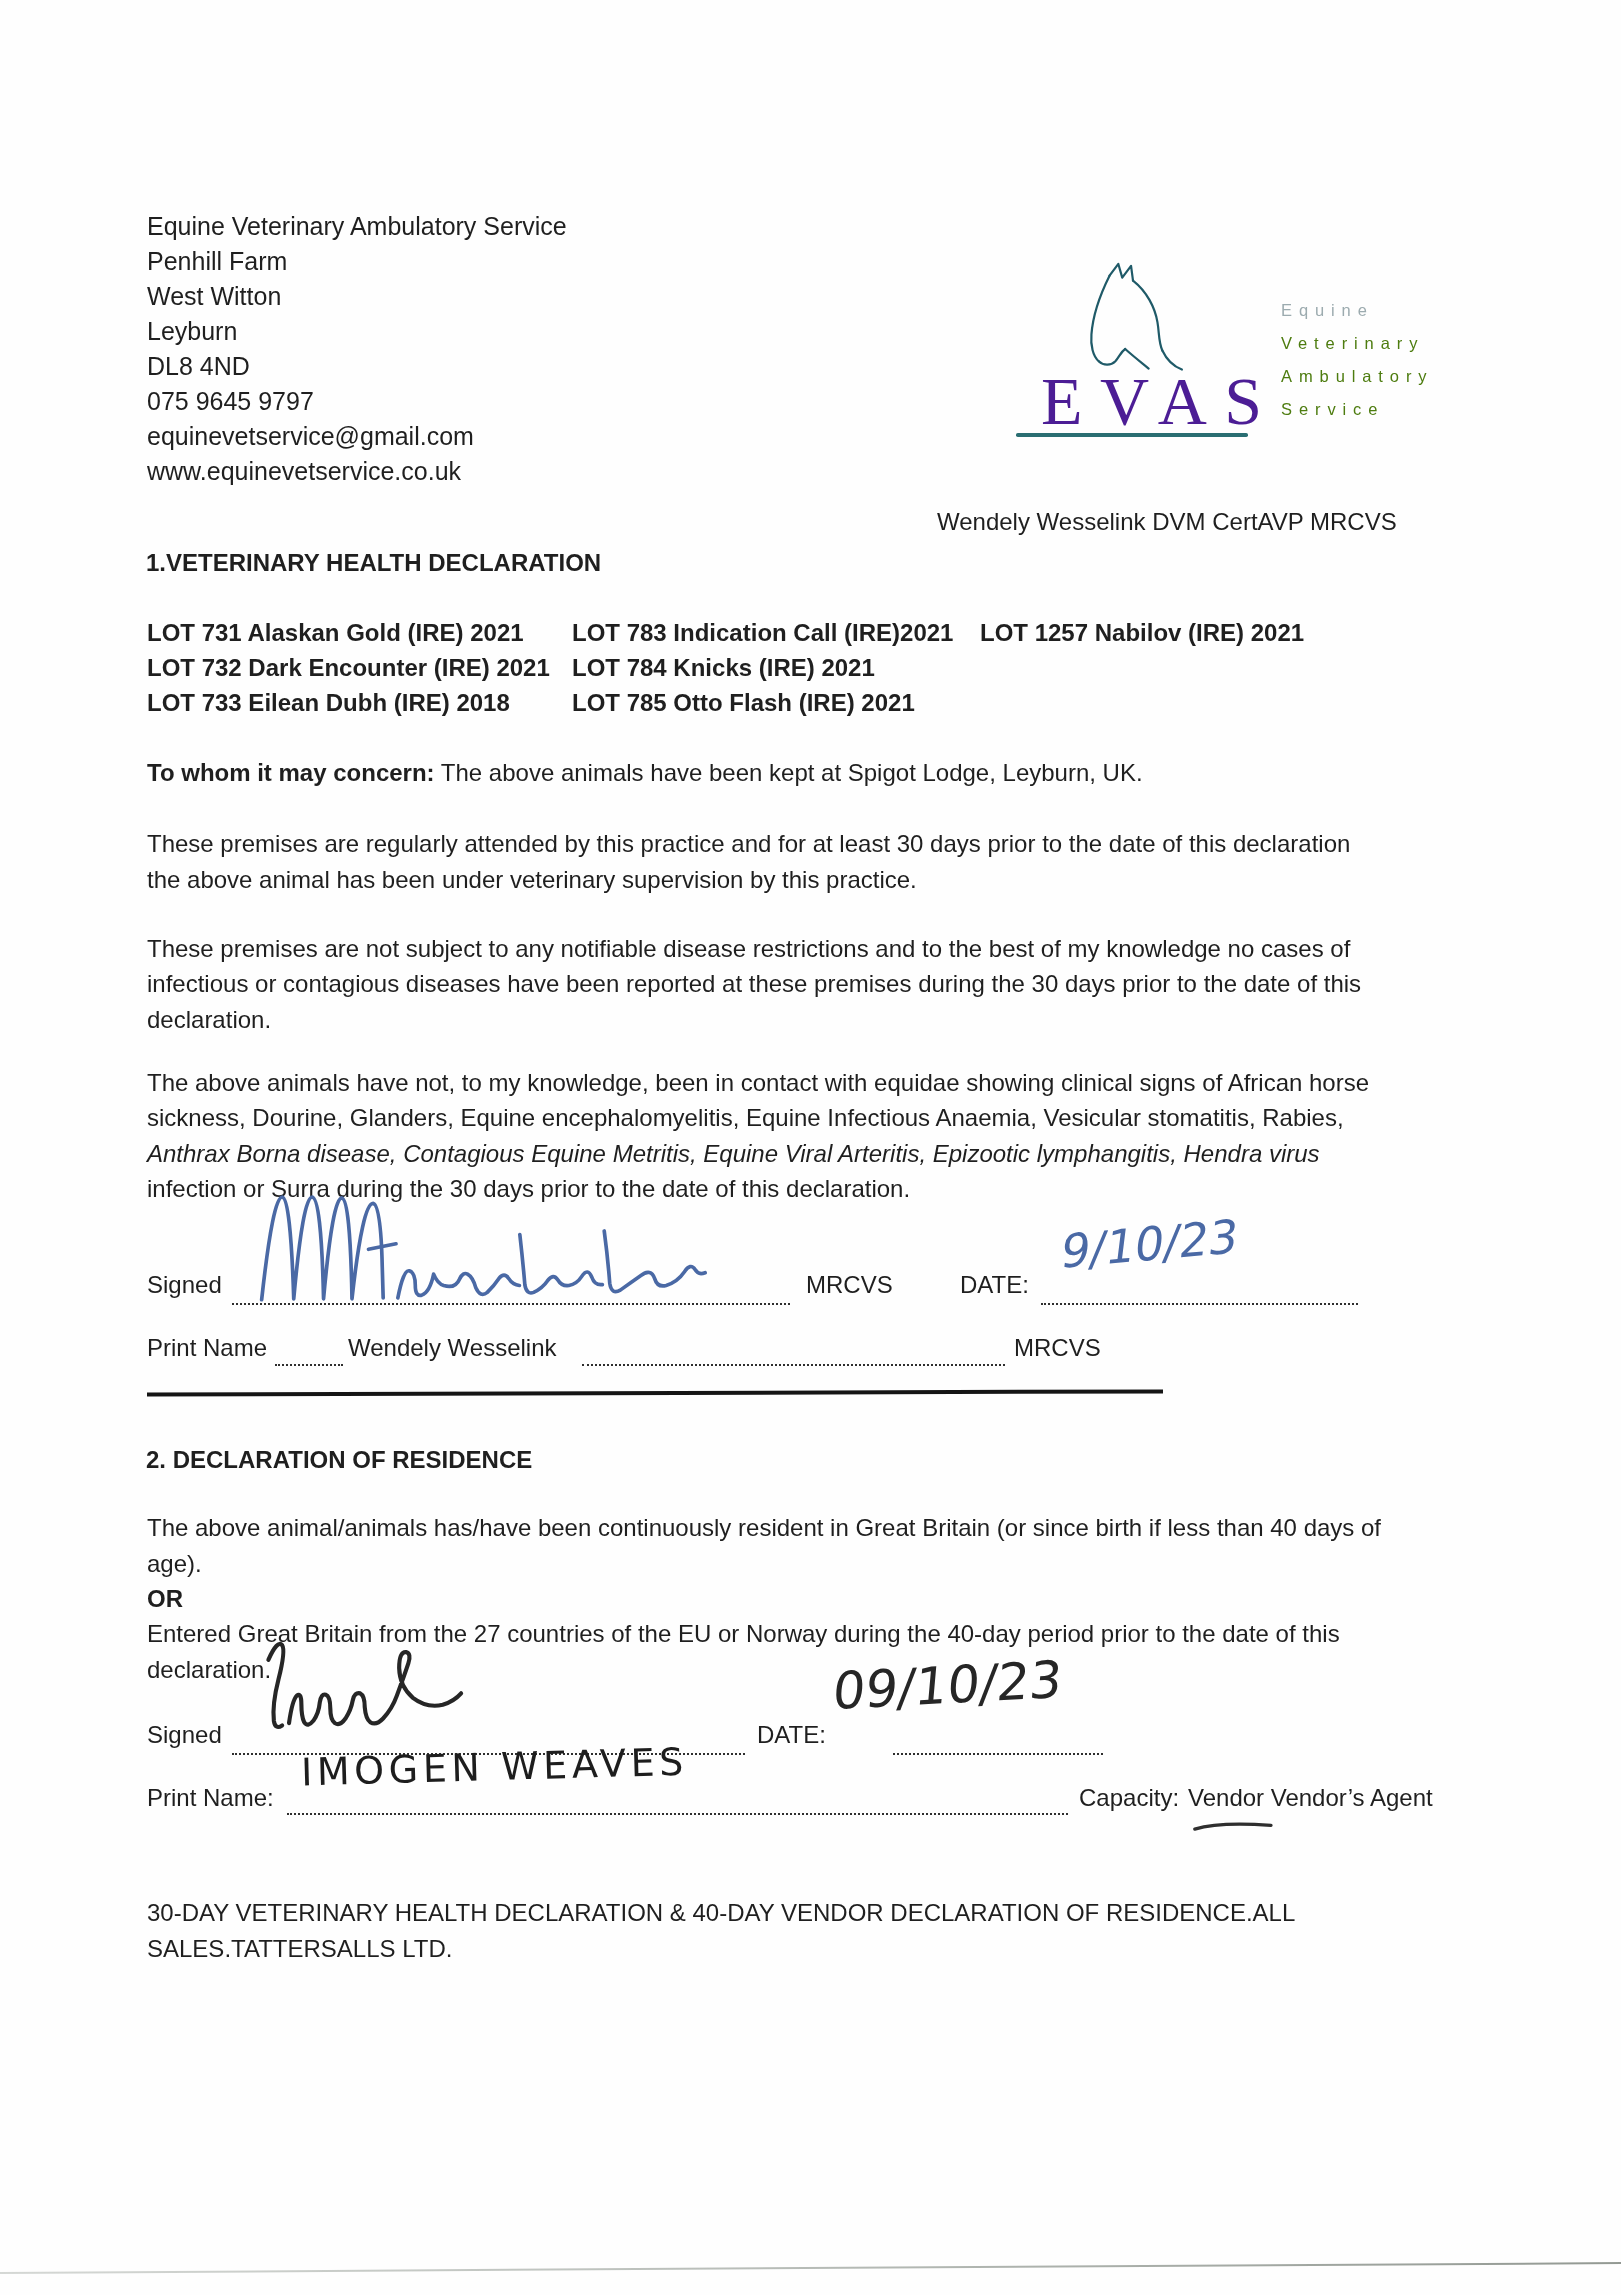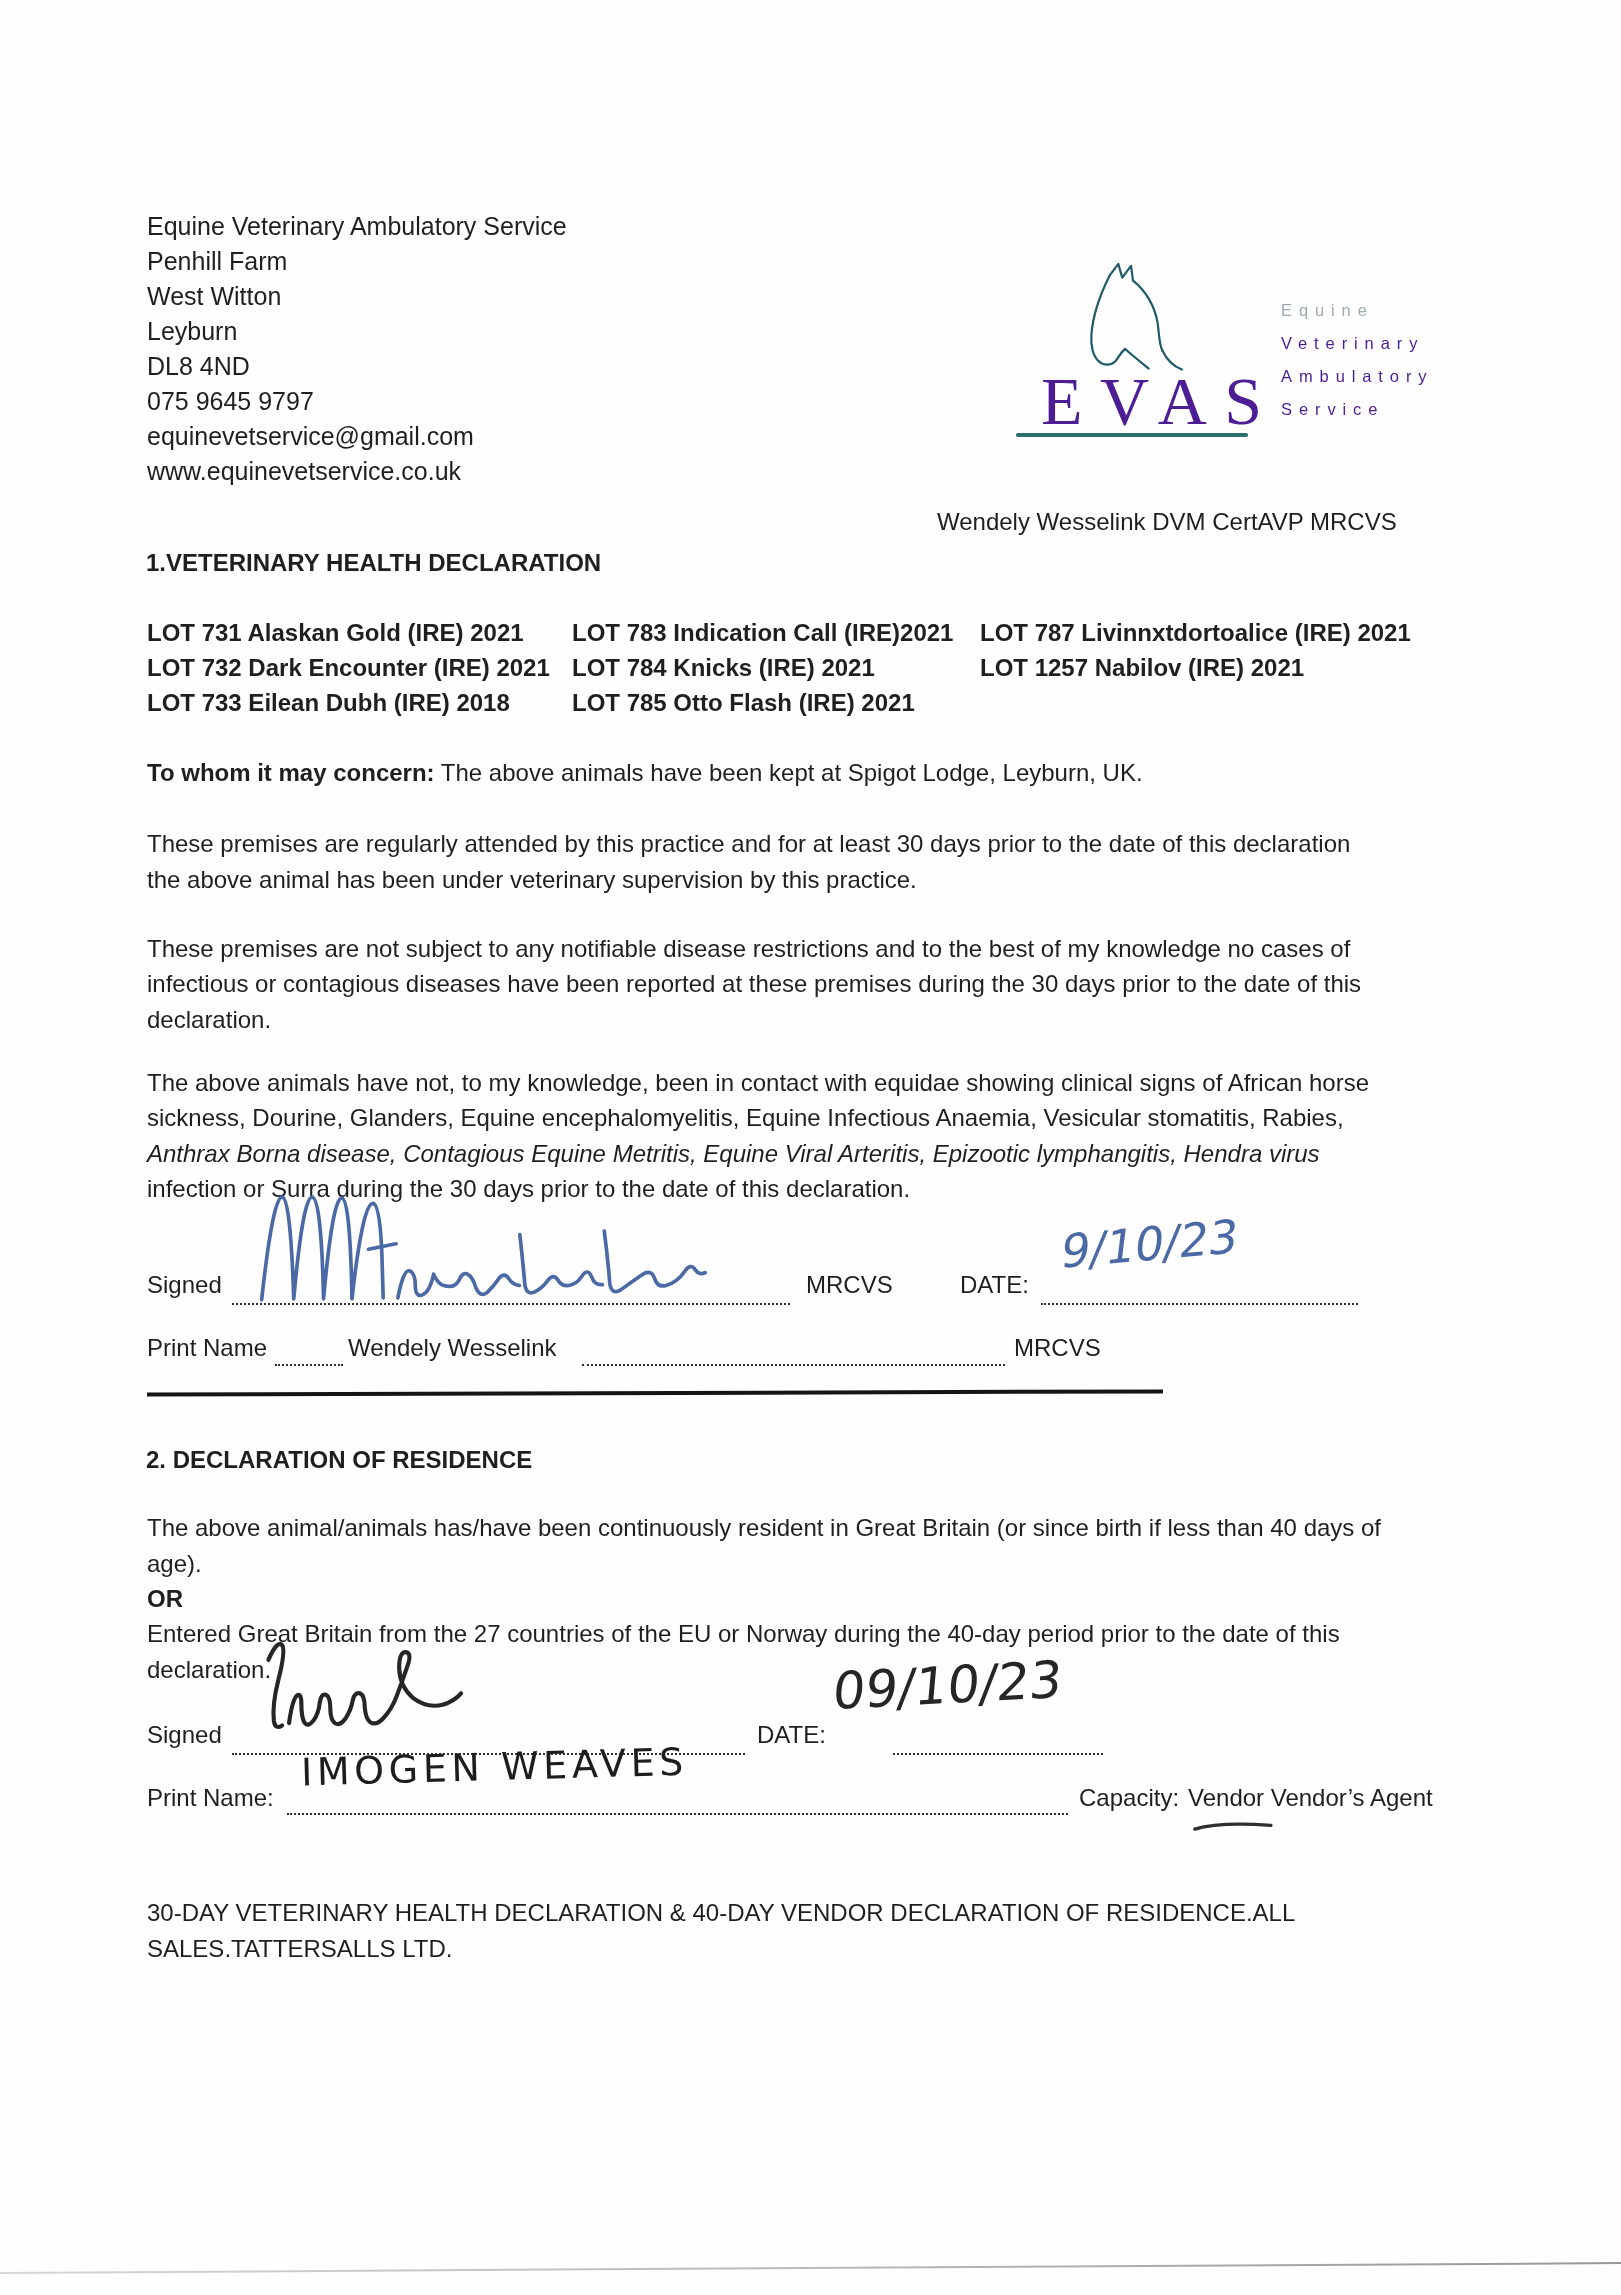--- a/index.html
+++ b/index.html
@@ -9,21 +9,21 @@
   .b{font-weight:bold;}
   .addr div{font-size:25px;line-height:35px;white-space:nowrap;}
   .lotcol div{font-size:24px;line-height:35px;font-weight:bold;white-space:nowrap;}
   .dots{position:absolute;height:0;border-bottom:2.8px dotted #2e2e2e;}
   .hand{position:absolute;white-space:nowrap;font-family:"DejaVu Sans",sans-serif;}
   .hand-blue{color:#4a69a5;transform:rotate(-5deg) skewX(-12deg);font-size:46px;}
   .hand-black-date{color:#262626;transform:rotate(-3deg) skewX(-8deg);font-size:51px;}
   .hand-caps{color:#1d1d1d;transform:rotate(-1.6deg);font-size:38px;letter-spacing:4.6px;}
   .evas{position:absolute;font-family:"Liberation Serif",serif;font-size:68px;
         letter-spacing:17.4px;color:#4c1d95;}
-  .logowords div{font-size:16.5px;line-height:33px;letter-spacing:6.9px;color:#4c1d95;white-space:nowrap;}
+  .logowords div{font-size:16.5px;line-height:33px;letter-spacing:6.9px;color:#4d7c0f;white-space:nowrap;}
   .rule{position:absolute;}
   svg{position:absolute;overflow:visible;}
 </style>
 </head>
 <body>
 
 <div class="t addr" style="left:147px;top:209px;">
   <div>Equine Veterinary Ambulatory Service</div>
   <div>Penhill Farm</div>
   <div>West Witton</div>
@@ -59,21 +59,20 @@
   <div>LOT 731 Alaskan Gold (IRE) 2021</div>
   <div>LOT 732 Dark Encounter (IRE) 2021</div>
   <div>LOT 733 Eilean Dubh (IRE) 2018</div>
 </div>
 <div class="lotcol" style="position:absolute;left:572px;top:615px;">
   <div>LOT 783 Indication Call (IRE)2021</div>
   <div>LOT 784 Knicks (IRE) 2021</div>
   <div>LOT 785 Otto Flash (IRE) 2021</div>
 </div>
 <div class="lotcol" style="position:absolute;left:980px;top:615px;">
-  <div>LOT 787 Livinnxtdortoalice (IRE) 2021</div>
   <div>LOT 1257 Nabilov (IRE) 2021</div>
 </div>
 
 <div class="t" style="left:147px;top:755px;"><span class="b">To whom it may concern:</span><span> The above animals have been kept at Spigot Lodge, Leyburn, UK.</span></div>
 
 <div class="t" style="left:147px;top:826px;">These premises are regularly attended by this practice and for at least 30 days prior to the date of this declaration</div>
 <div class="t" style="left:147px;top:862px;">the above animal has been under veterinary supervision by this practice.</div>
 
 <div class="t" style="left:147px;top:931px;">These premises are not subject to any notifiable disease restrictions and to the best of my knowledge no cases of</div>
 <div class="t" style="left:147px;top:966px;text-align:right;">infectious or contagious diseases have been reported at these premises during the 30 days prior to the date of this</div>

